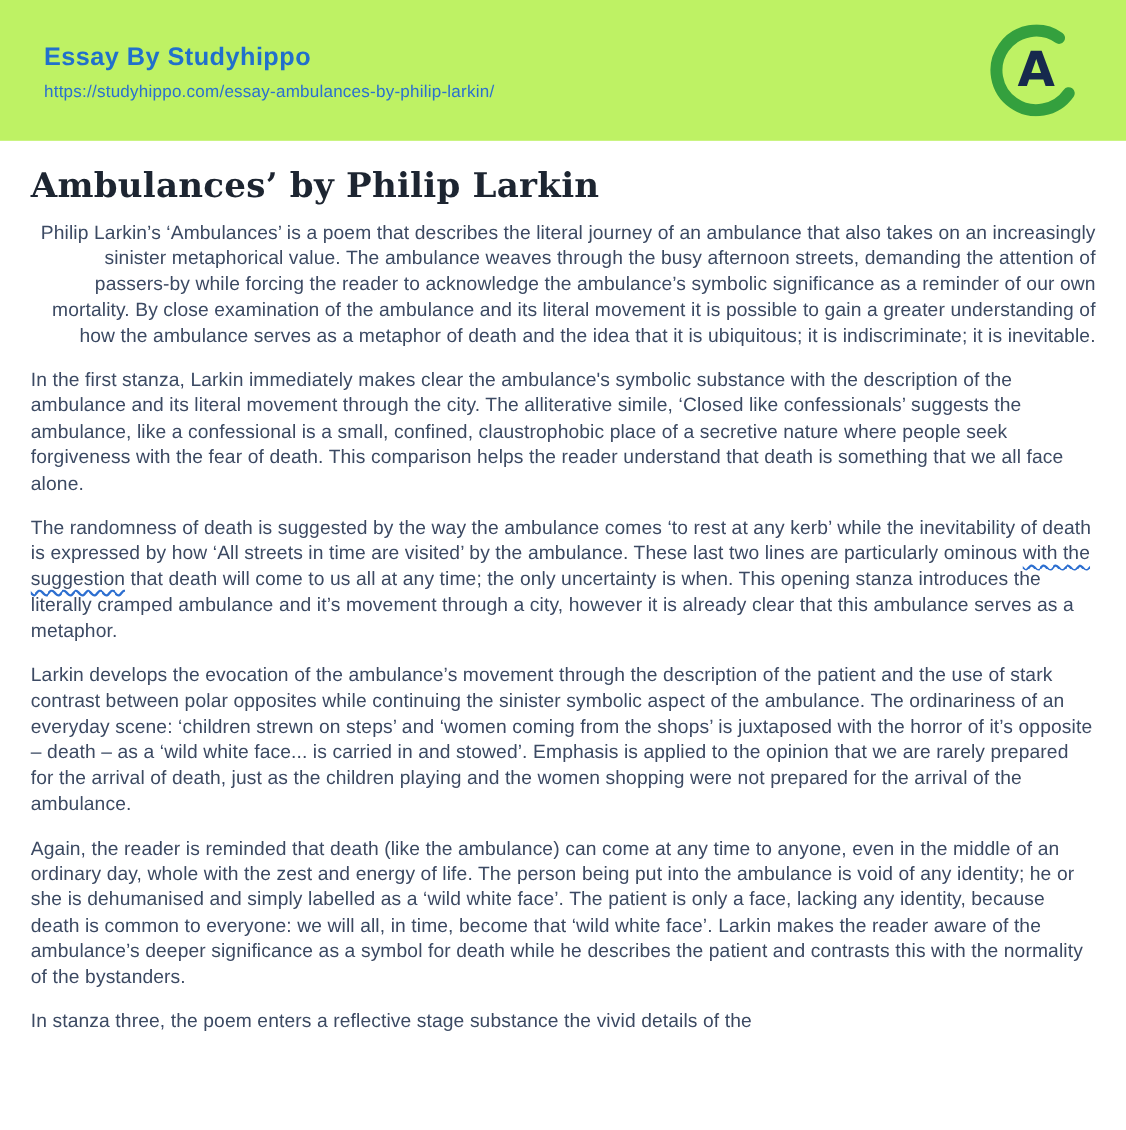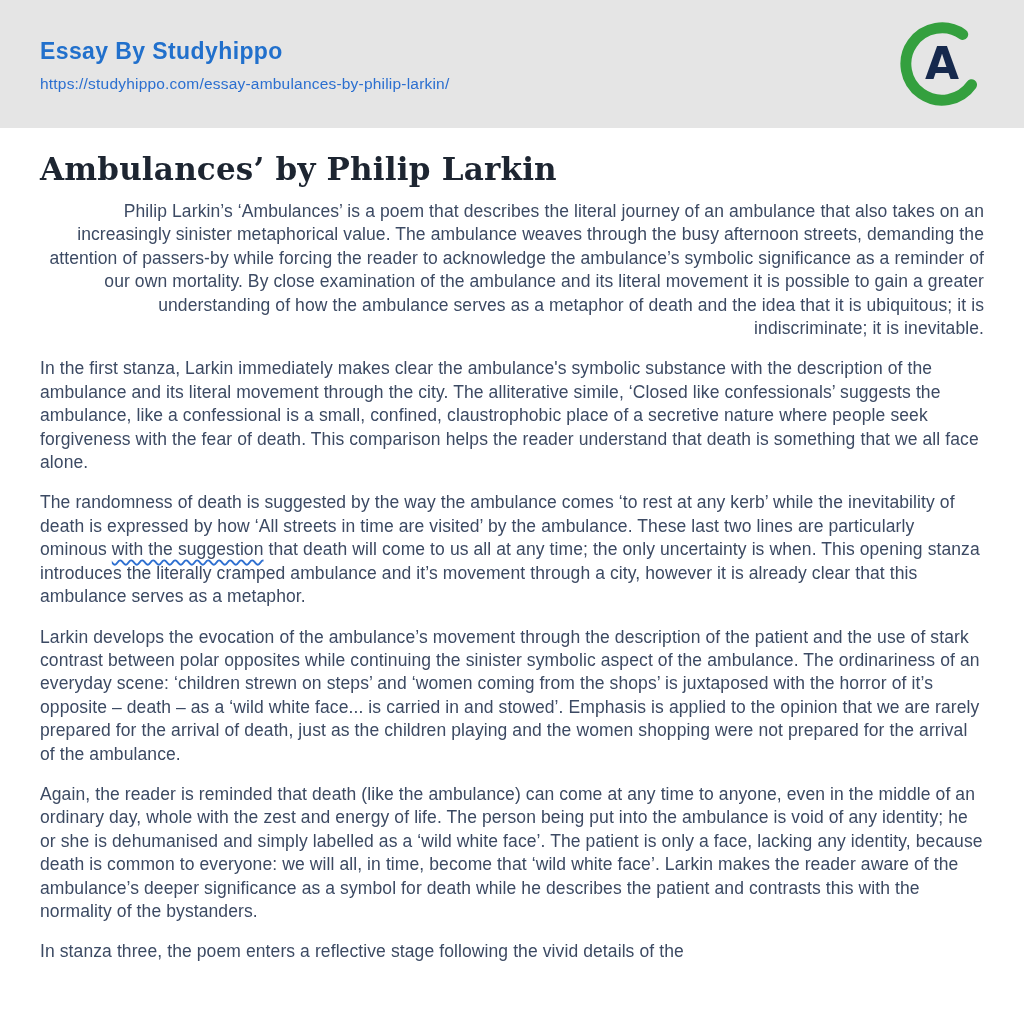--- a/index.html
+++ b/index.html
@@ -6,21 +6,21 @@
   html, body { width: 1024px; }
   body {
     height: 1027px;
     overflow: hidden;
     background: #ffffff;
     font-family: "Liberation Sans", sans-serif;
   }
 
   
   .header {
-    background: #e5e5e5;
+    background: #bef264;
     height: 128px;
     padding: 38px 40px 0 40px;
     display: flex;
     justify-content: space-between;
     align-items: flex-start;
   }
   .brand {
     color: #2170cc;
     font-size: 23px;
     font-weight: 700;
@@ -51,21 +51,21 @@
     justify-content: center;
     font-family: "DejaVu Sans", sans-serif;
     font-weight: 800;
     font-size: 44px;
     color: #16294d;
     padding-bottom: 2px;
   }
 
   
   .content {
-    padding: 0 40px;
+    padding: 0 28px;
   }
   h1.essay-title {
     margin-top: 23px;
     font-family: "DejaVu Serif", serif;
     font-weight: 700;
     font-size: 31px;
     letter-spacing: 0.2px;
     color: #1d2531;
   }
   .content p {
@@ -106,14 +106,14 @@
   <p class="first">Philip Larkin’s ‘Ambulances’ is a poem that describes the literal journey of an ambulance that also takes on an increasingly sinister metaphorical value. The ambulance weaves through the busy afternoon streets, demanding the attention of passers-by while forcing the reader to acknowledge the ambulance’s symbolic significance as a reminder of our own mortality. By close examination of the ambulance and its literal movement it is possible to gain a greater understanding of how the ambulance serves as a metaphor of death and the idea that it is ubiquitous; it is indiscriminate; it is inevitable.</p>
 
   <p>In the first stanza, Larkin immediately makes clear the ambulance's symbolic substance with the description of the ambulance and its literal movement through the city. The alliterative simile, ‘Closed like confessionals’ suggests the ambulance, like a confessional is a small, confined, claustrophobic place of a secretive nature where people seek forgiveness with the fear of death. This comparison helps the reader understand that death is something that we all face alone.</p>
 
   <p><span>The randomness of death is suggested by the way the ambulance comes ‘to rest at any kerb’ while the inevitability of death is expressed by how ‘All streets in time are visited’ by the ambulance. These last two lines are particularly ominous </span><span class="squiggle">with the suggestion</span><span> that death will come to us all at any time; the only uncertainty is when. This opening stanza introduces the literally cramped ambulance and it’s movement through a city, however it is already clear that this ambulance serves as a metaphor.</span></p>
 
   <p>Larkin develops the evocation of the ambulance’s movement through the description of the patient and the use of stark contrast between polar opposites while continuing the sinister symbolic aspect of the ambulance. The ordinariness of an everyday scene: ‘children strewn on steps’ and ‘women coming from the shops’ is juxtaposed with the horror of it’s opposite – death – as a ‘wild white face... is carried in and stowed’. Emphasis is applied to the opinion that we are rarely prepared for the arrival of death, just as the children playing and the women shopping were not prepared for the arrival of the ambulance.</p>
 
   <p>Again, the reader is reminded that death (like the ambulance) can come at any time to anyone, even in the middle of an ordinary day, whole with the zest and energy of life. The person being put into the ambulance is void of any identity; he or she is dehumanised and simply labelled as a ‘wild white face’. The patient is only a face, lacking any identity, because death is common to everyone: we will all, in time, become that ‘wild white face’. Larkin makes the reader aware of the ambulance’s deeper significance as a symbol for death while he describes the patient and contrasts this with the normality of the bystanders.</p>
 
-  <p>In stanza three, the poem enters a reflective stage following the vivid details of the</p>
+  <p>In stanza three, the poem enters a reflective stage substance the vivid details of the</p>
 </main>
 
 </body></html>

